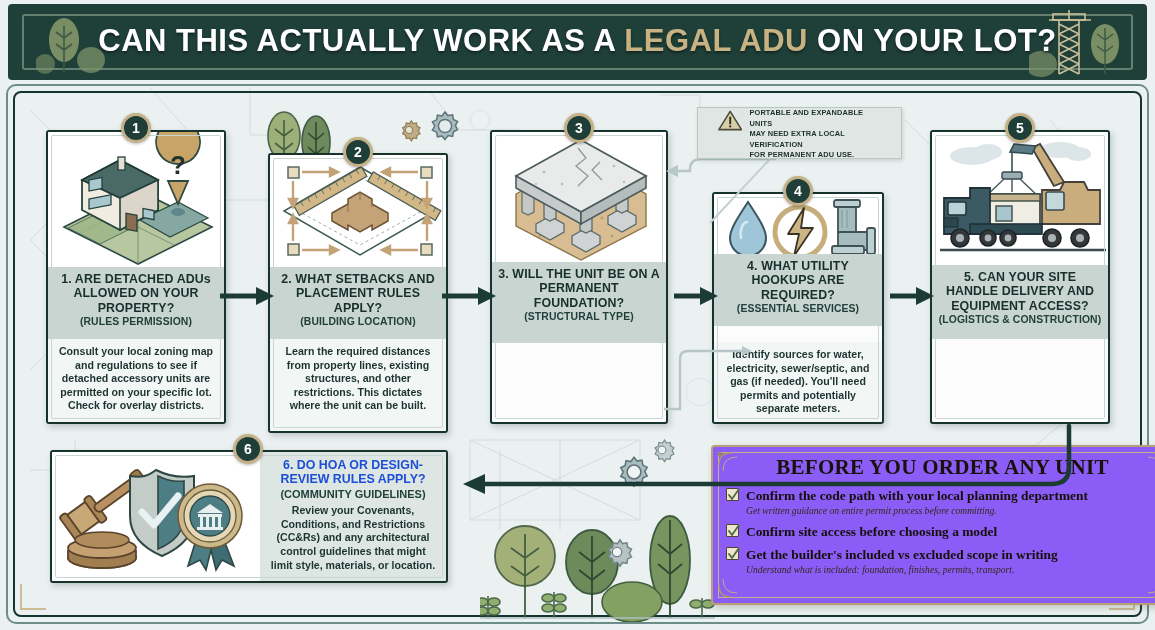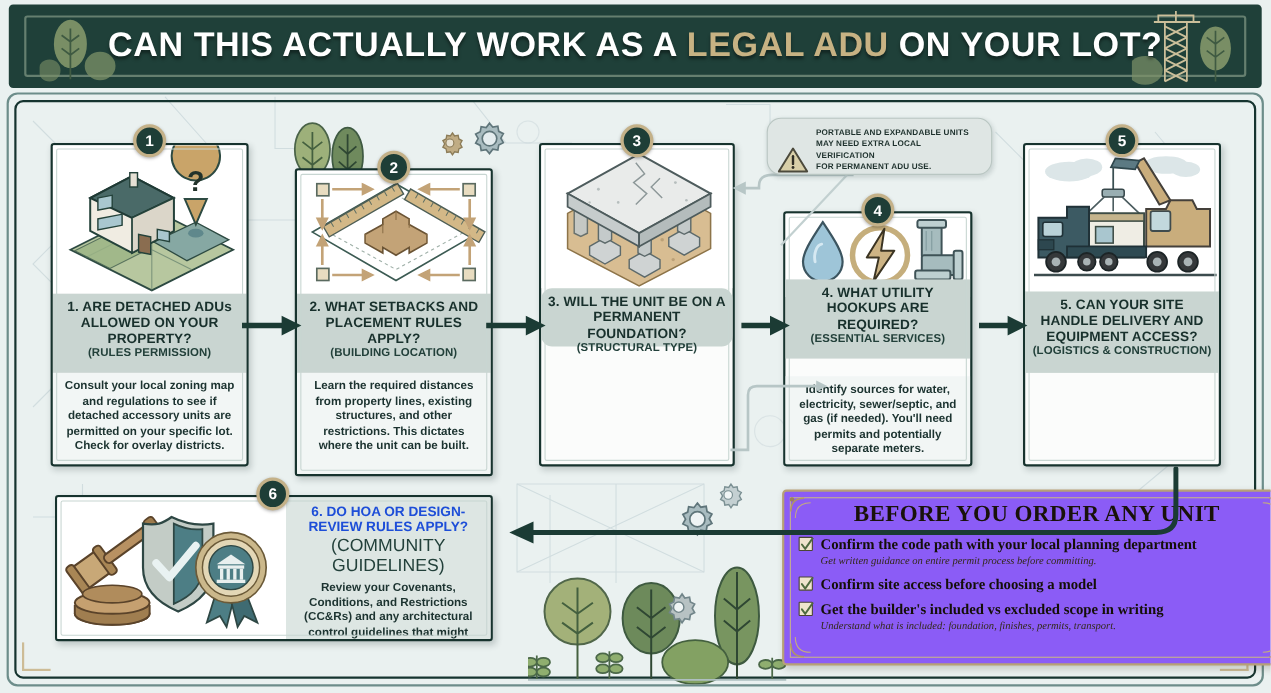--- a/index.html
+++ b/index.html
@@ -82,40 +82,40 @@
     background:#f2f6f5; padding:6px 9px; text-align:center;
   }
   .card .body p{
     font-size:10.6px; line-height:1.28; color:#1c3330; font-weight:700;
   }
 
   
   .card-h .art-h{ position:absolute; left:0; top:0; bottom:0; width:208px; background:#fff; }
   .card-h .right{ position:absolute; left:208px; right:0; top:0; bottom:0; background:#dde6e3; padding:6px 8px; text-align:center; }
   .card-h .right .q{ font-size:12.4px;font-weight:700;color:#1d4ed8;line-height:1.16; }
-  .card-h .right .sub{ font-size:16px;font-weight:400;color:#22403a;margin-top:1px; }
+  .card-h .right .sub{ font-size:11px;font-weight:700;color:#22403a;margin-top:1px; }
   .card-h .right p{ font-size:10.6px;line-height:1.3;color:#1c3330;font-weight:700;margin-top:4px; }
 
   
   .badge{
     position:absolute; width:30px;height:30px;border-radius:50%;
     background:#1e3e37; border:3px solid #c4b188;
     color:#fff; font-size:14px; font-weight:700;
     display:flex;align-items:center;justify-content:center;
     box-shadow:0 1px 3px rgba(0,0,0,.3); z-index:12;
   }
 
   
   .arrow{ position:absolute; z-index:9; }
 
   
   .warn{
     position:absolute; left:697px; top:107px; width:205px; height:52px;
-    background:#dfe6e4; border:1px solid #b9c6c2; border-radius:13px;
-    display:flex; align-items:flex-end; gap:7px; padding:0 9px;
+    background:#dfe6e4; border:1px solid #b9c6c2; border-radius:0;
+    display:flex; align-items:flex-start; gap:7px; padding:0 20px;
     box-shadow:1px 2px 4px rgba(40,60,60,.16); z-index:11;
   }
   .warn .wtxt{ font-size:7.4px; font-weight:700; color:#1d302c; line-height:1.42; letter-spacing:.15px; }
 
   
   .panel{
     position:absolute; left:711px; top:445px; width:463px; height:160px;
     background:#8b5cf6; border:2px solid #b7a077; border-radius:4px;
     box-shadow:2px 3px 7px rgba(60,50,30,.22); overflow:hidden;
   }
@@ -420,21 +420,21 @@
         </g>
         <g fill="#aab3b3" opacity=".8">
           <circle cx="52" cy="40" r="1.3"></circle>
             <circle cx="70" cy="52" r="1.2"></circle>
             <circle cx="122" cy="34" r="1.3"></circle>
           <circle cx="132" cy="50" r="1.2"></circle>
             <circle cx="44" cy="52" r="1.1"></circle>
         </g>
       </svg>
     </div>
-    <div class="band" style="top:130px;height:53px;border-radius:10px;">
+    <div class="band" style="top:130px;height:81px;">
       <div class="q">3. WILL THE UNIT BE ON A PERMANENT FOUNDATION?</div>
       <div class="sub">(STRUCTURAL TYPE)</div>
     </div>
   </div>
   <div class="badge" style="left:564px;top:113px;">
     <span>3</span>
   </div>
 
   <div class="card" style="left:712px;top:192px;width:172px;height:232px;">
     <div class="art" style="height:76px;">

